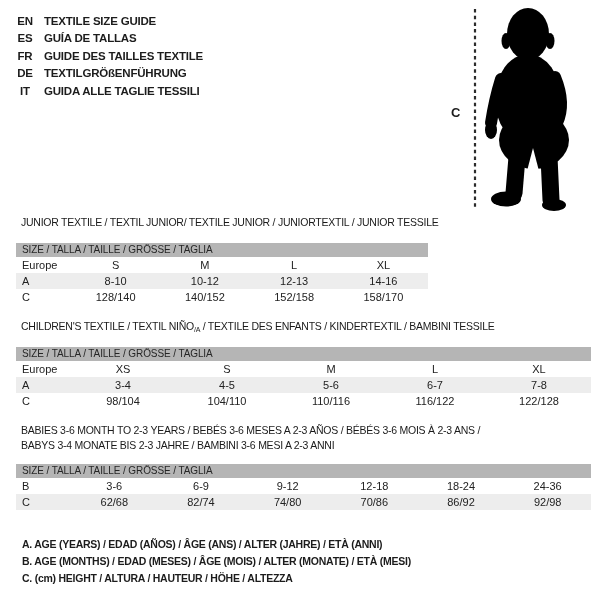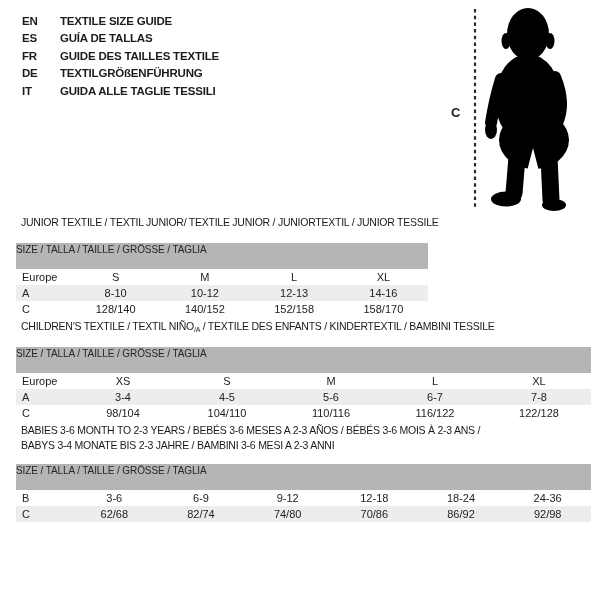--- a/index.html
+++ b/index.html
@@ -2,37 +2,37 @@
 <html><head>
 <meta charset="utf-8">
 <style>
   * { margin:0; padding:0; box-sizing:border-box; }
   html,body { background:#fff; }
   .page {
     position:relative; width:600px; height:600px; background:#ffffff;
     font-family:"Liberation Sans", sans-serif; color:#1c1c1c; overflow:hidden;
   }
   
-  .lang { position:absolute; left:22px; top:12px; }
+  .lang { position:absolute; left:6px; top:12px;text-align:center; }
   .lang-row { display:flex; height:17.5px; align-items:center;
     font-weight:bold; font-size:11.5px; letter-spacing:-0.2px; white-space:nowrap; }
   .lang-code { width:38px; }
   
   .figure { position:absolute; left:440px; top:5px; width:160px; height:210px; }
   .figure svg { position:absolute; left:0; top:0; }
   .height-label { position:absolute; left:11px; top:100px;
     font-size:13px; font-weight:bold; }
   
   .t-title { position:absolute; left:21px; font-weight:normal; font-size:10.5px;
     letter-spacing:-0.25px; white-space:nowrap; color:#1a1a1a; line-height:15px; }
   .t-title .sub { font-size:7px; vertical-align:-2px; }
   
   .stable { position:absolute; left:16px; }
-  .size-bar { height:26px; line-height:14px; background:#b5b5b5;
-    font-size:10px; padding-left:0; color:#262626; letter-spacing:-0.1px; }
+  .size-bar { height:14px; line-height:14px; background:#b5b5b5;
+    font-size:10px; padding-left:6px; color:#262626; letter-spacing:-0.1px; }
   .trow { display:flex; height:16px; line-height:16px; font-size:11px; color:#222;justify-content:flex-end; }
   .trow.shade { background:#ededed; }
   .rlabel { width:55px; padding-left:6px; }
   .cell { flex:1; text-align:center; }
   
   .footnotes { position:absolute; left:22px; top:536px; font-weight:bold;
     font-size:10.5px; line-height:17.2px; letter-spacing:-0.25px; white-space:nowrap; }
 </style>
 </head>
 <body>
@@ -160,14 +160,19 @@
       <div class="rlabel">C</div>
       <div class="cell">62/68</div>
       <div class="cell">82/74</div>
       <div class="cell">74/80</div>
       <div class="cell">70/86</div>
       <div class="cell">86/92</div>
       <div class="cell">92/98</div>
     </div>
   </div>
 
+  <div class="footnotes">
+    <div>A. AGE (YEARS) / EDAD (AÑOS) / ÂGE (ANS) / ALTER (JAHRE) / ETÀ (ANNI)</div>
+    <div>B. AGE (MONTHS) / EDAD (MESES) / ÂGE (MOIS) / ALTER (MONATE) / ETÀ (MESI)</div>
+    <div>C. (cm) HEIGHT / ALTURA / HAUTEUR / HÖHE / ALTEZZA</div>
+  </div>
 
 </div>
 
 </body></html>

